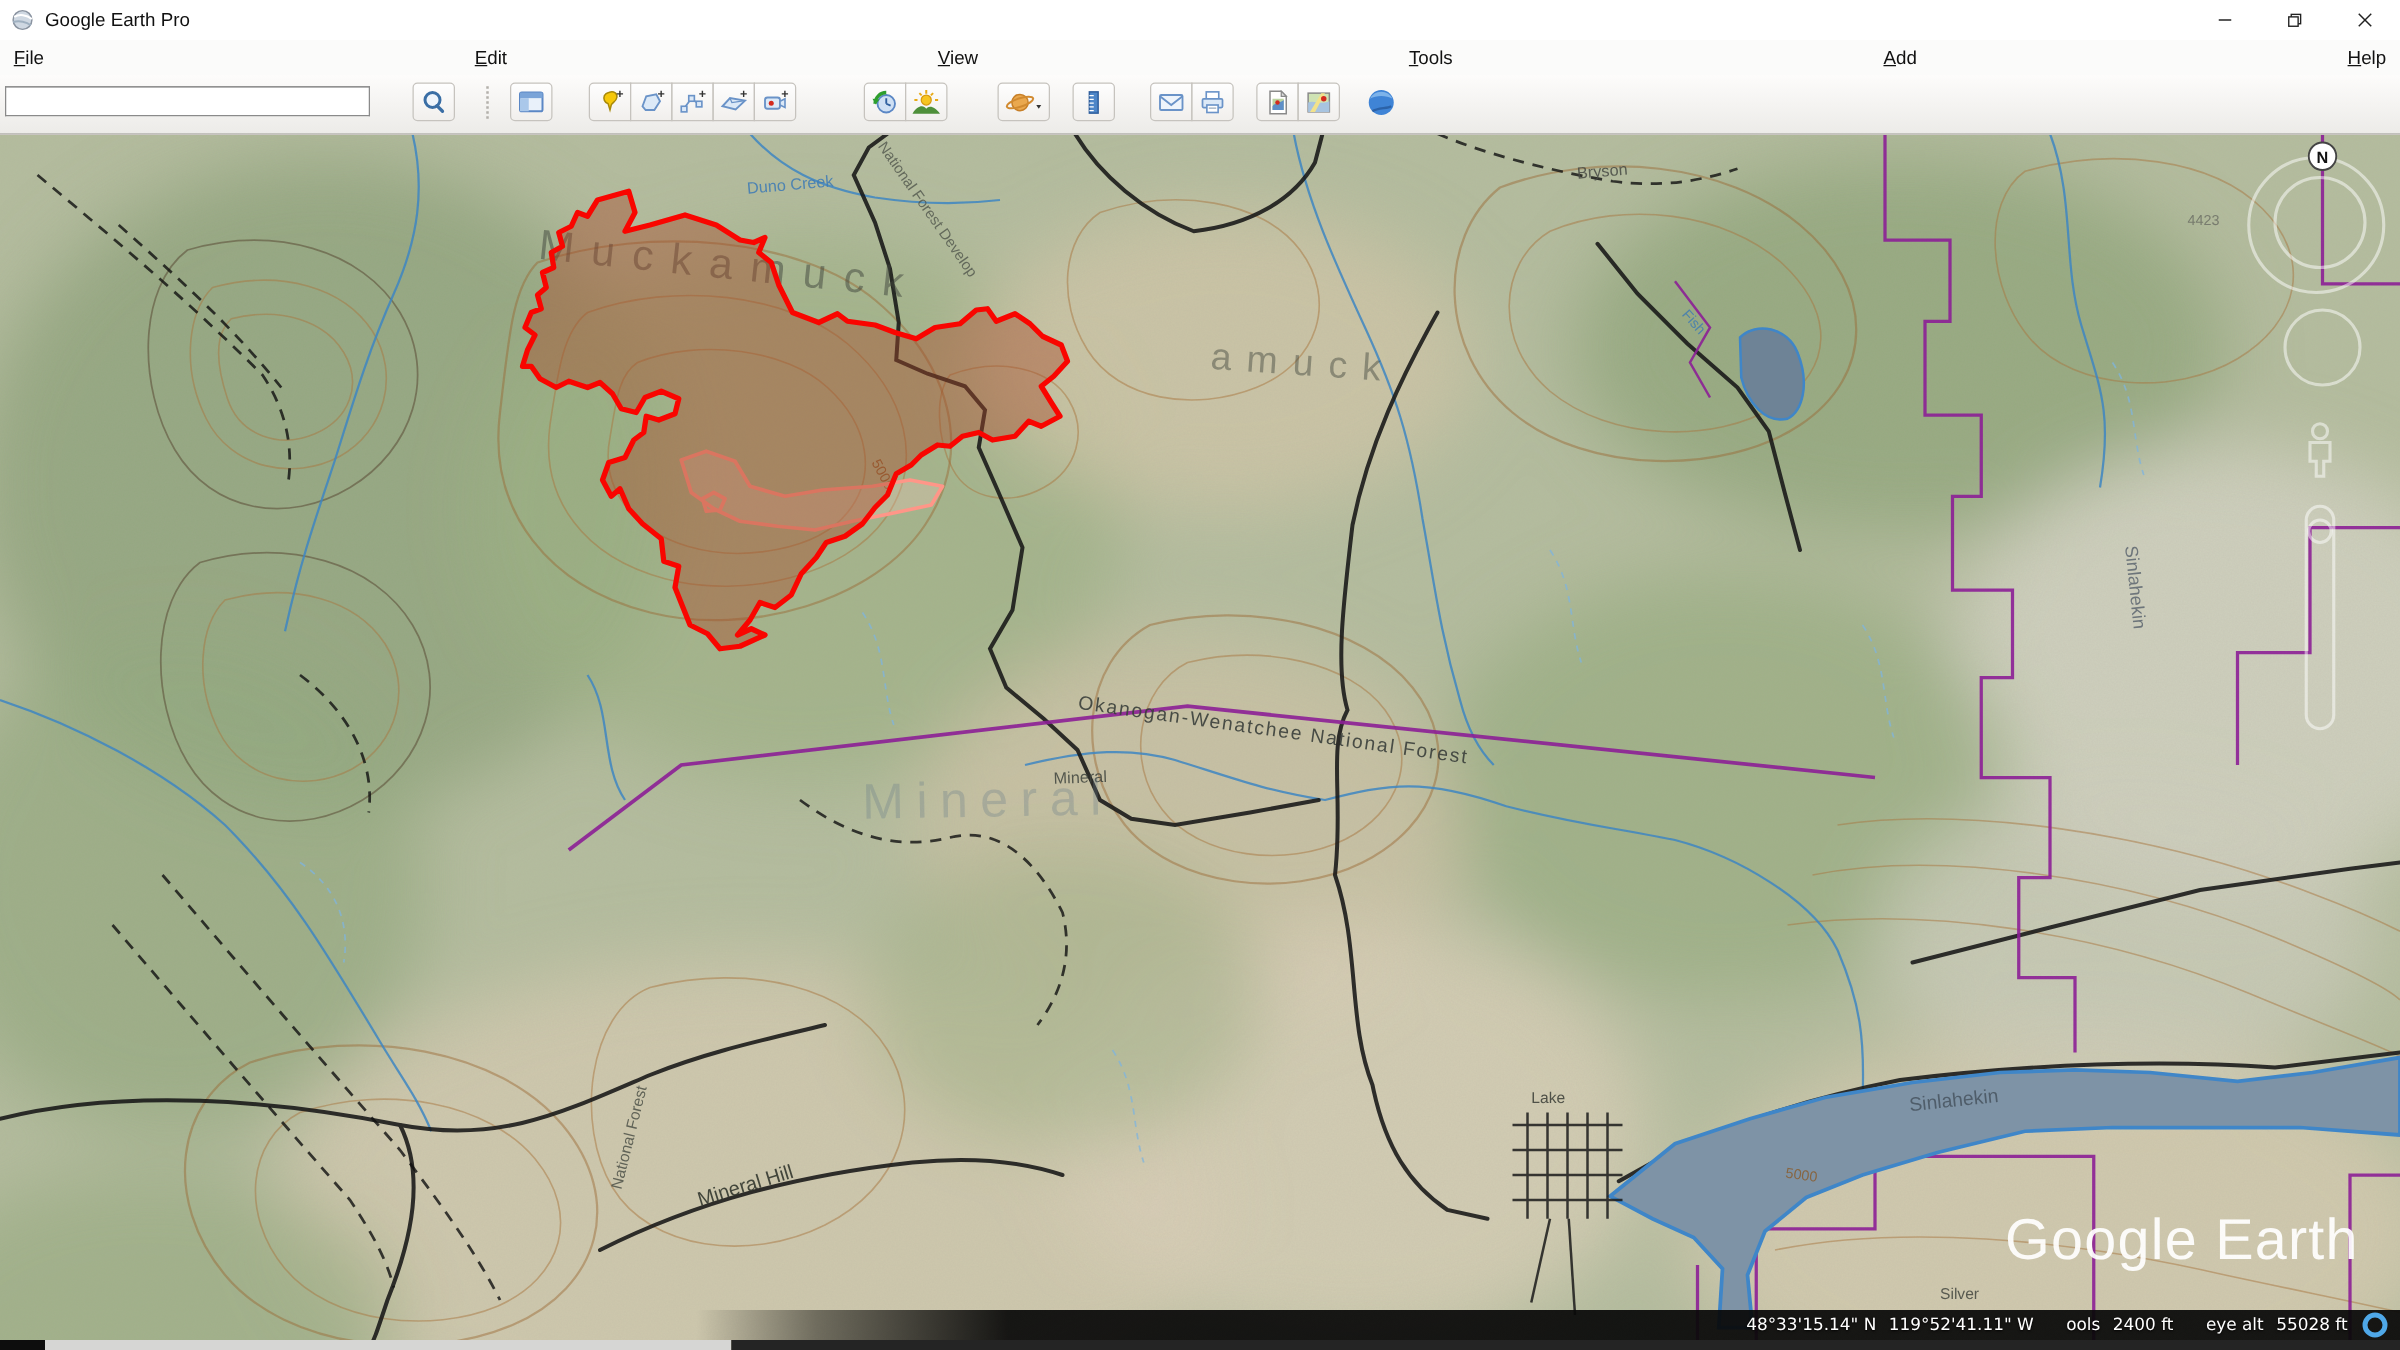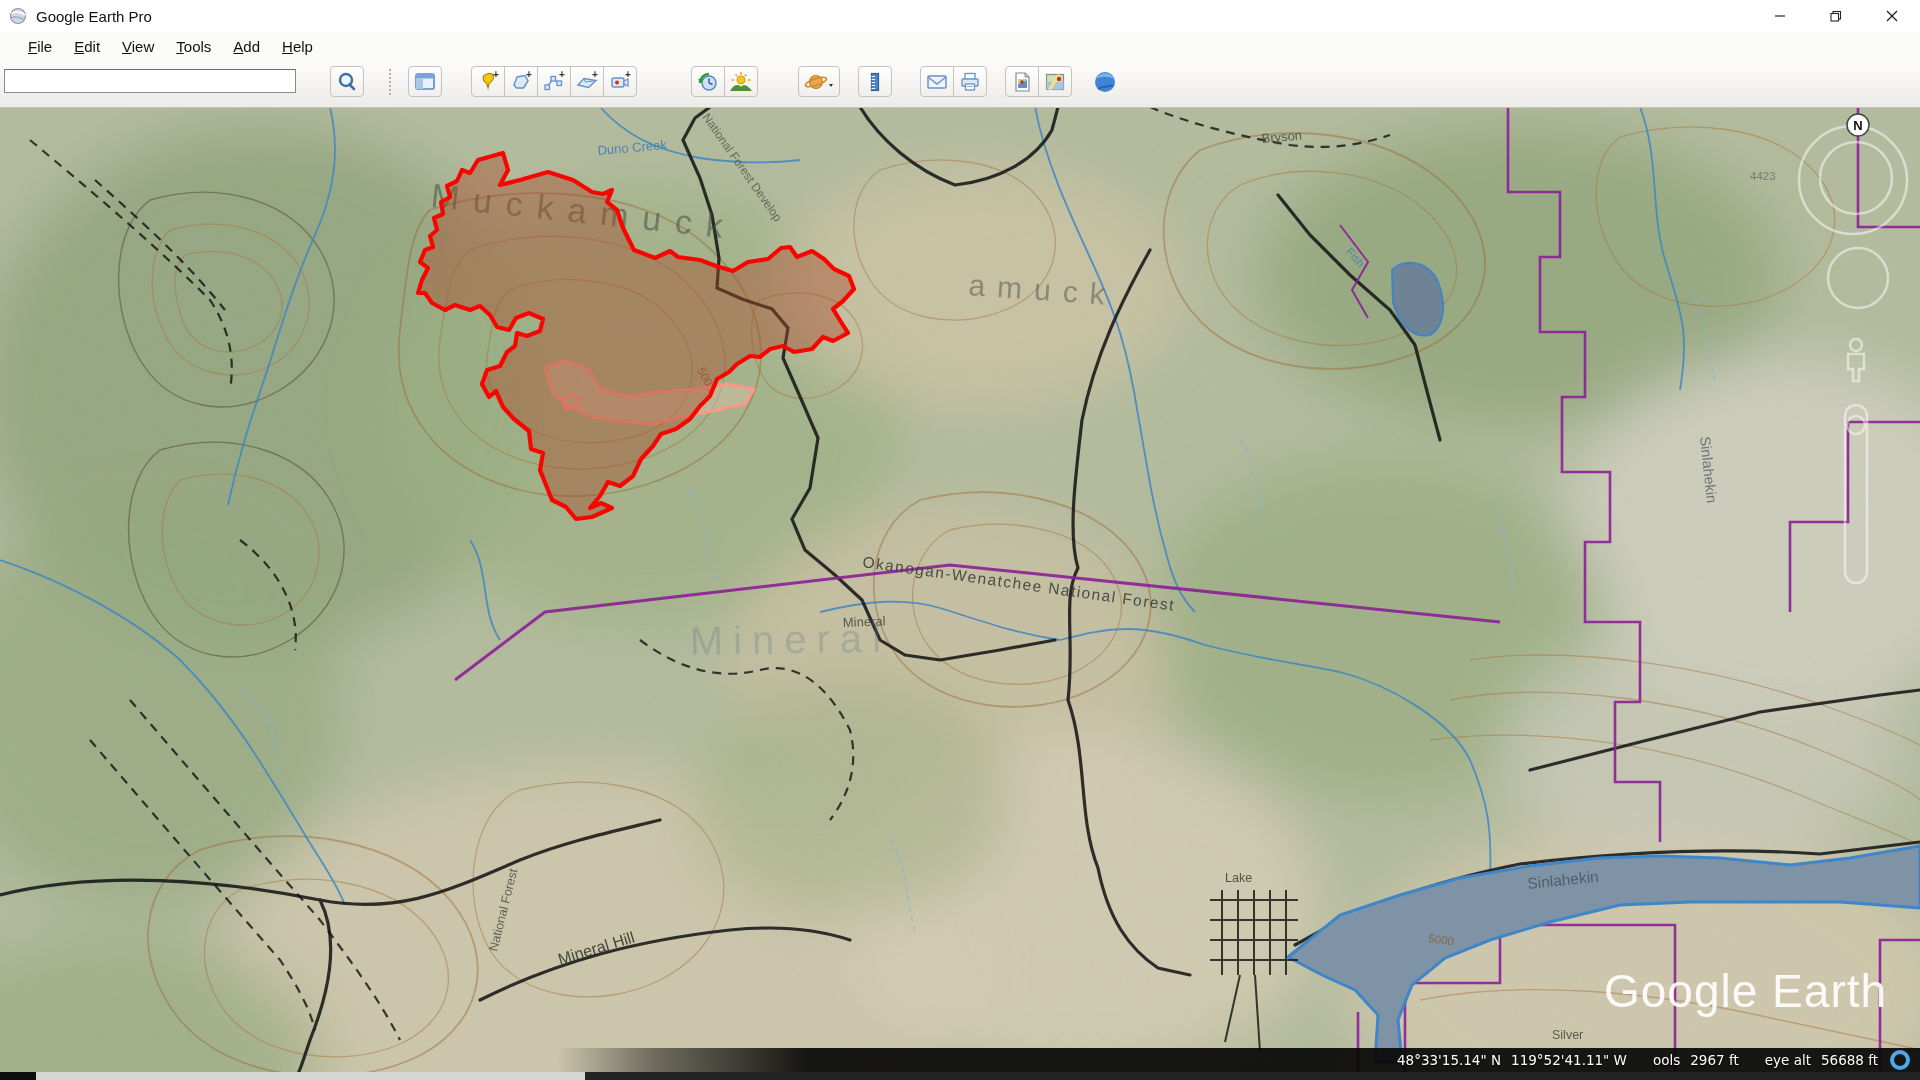--- a/index.html
+++ b/index.html
@@ -6,21 +6,21 @@
   body{width:1920px;height:1080px;overflow:hidden;position:relative;background:#000;
        font-family:"Liberation Sans",sans-serif;}
   
   .titlebar{position:absolute;top:0;left:0;right:0;height:32px;background:#ffffff;
             display:flex;align-items:center;z-index:30;text-align:center;}
   .app-icon{width:20px;height:20px;margin:0 8px 0 8px;}
   .title-text{font-size:15px;color:#111;}
   .win-buttons{margin-left:auto;display:flex;height:32px;}
   .win-btn{width:56px;height:32px;display:flex;align-items:center;justify-content:center;cursor:default;}
   .menubar{position:absolute;top:32px;left:0;right:0;height:28px;background:#fbfbfa;
-           display:flex;align-items:center;padding-left:17px;z-index:30;font-size:15px;color:#111;}
+           display:flex;align-items:center;padding-left:0;z-index:30;font-size:15px;color:#111;justify-content:space-between;}
   .menu-item{padding:2px 11px;}
   .menu-item u{text-decoration:underline;}
   .toolbar{position:absolute;top:60px;left:0;right:0;height:47px;z-index:30;
            background:linear-gradient(#fdfcfb,#ecebe8);border-bottom:1px solid #c7c4bf;
            display:flex;align-items:center;}
   .search-input{position:absolute;left:4px;top:9px;width:292px;height:24px;border:1px solid #8a8a8a;
                 border-top-color:#6d6d6d;background:#fff;font-size:13px;padding:0 4px;box-sizing:border-box;}
   .tbtn{width:34px;height:31px;border:1px solid #c6c3be;border-radius:4px;
         background:linear-gradient(#fefefe,#f1efec);display:flex;align-items:center;justify-content:center;
         box-sizing:border-box;}
@@ -402,22 +402,22 @@
   <text x="1858" y="23" text-anchor="middle" font-size="13" font-weight="bold" fill="#111">N</text>
 
   <text x="1604" y="900" font-size="46" fill="rgba(255,255,255,0.92)" letter-spacing="1">Google Earth</text>
 </svg>
 </div>
 
 <div class="status-band">
   <span>48°33'15.14" N</span>
   <span class="gap-wide">119°52'41.11" W</span>
   <span>ools</span>
-  <span class="gap-wide">2967 ft</span>
+  <span class="gap-wide">2400 ft</span>
   <span>eye alt</span>
-  <span>56688 ft</span>
+  <span>55028 ft</span>
   <span class="stream-donut"></span>
 </div>
 <div class="strip">
   <div class="s1"></div>
   <div class="s2"></div>
   <div class="s3"></div>
 </div>
 
 </body></html>

